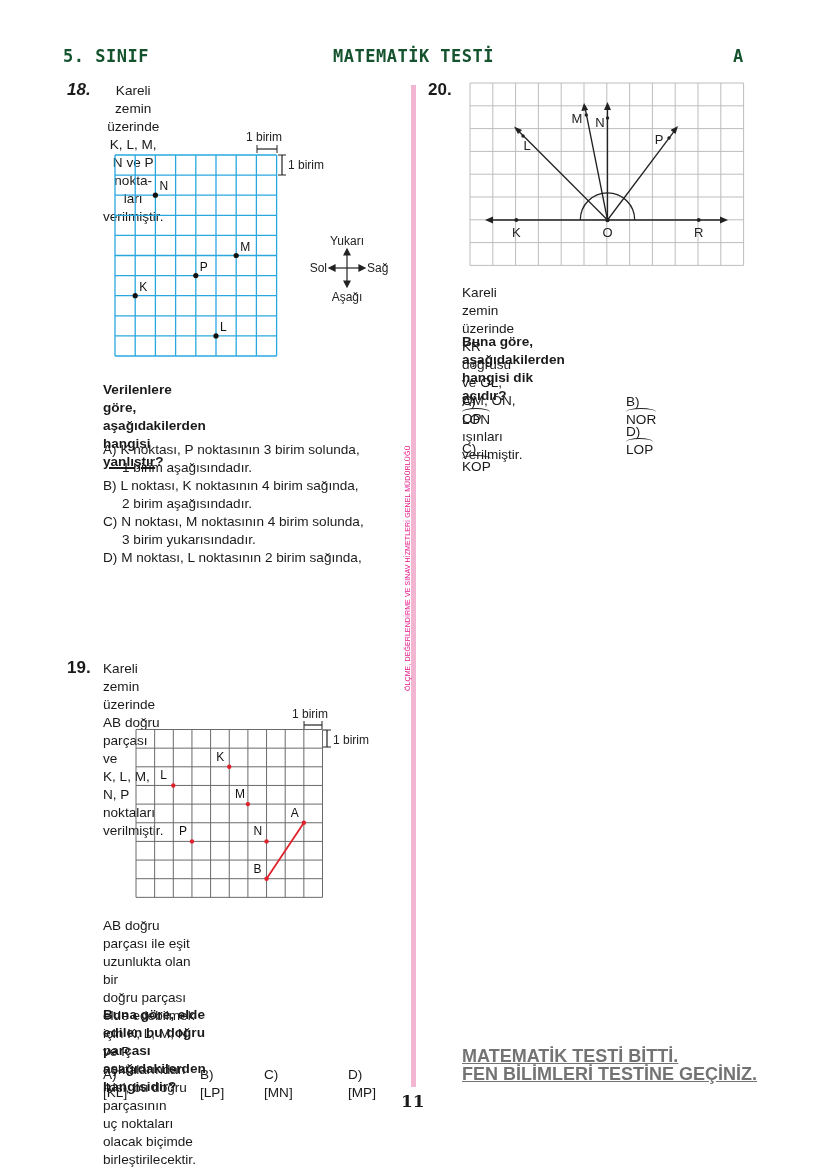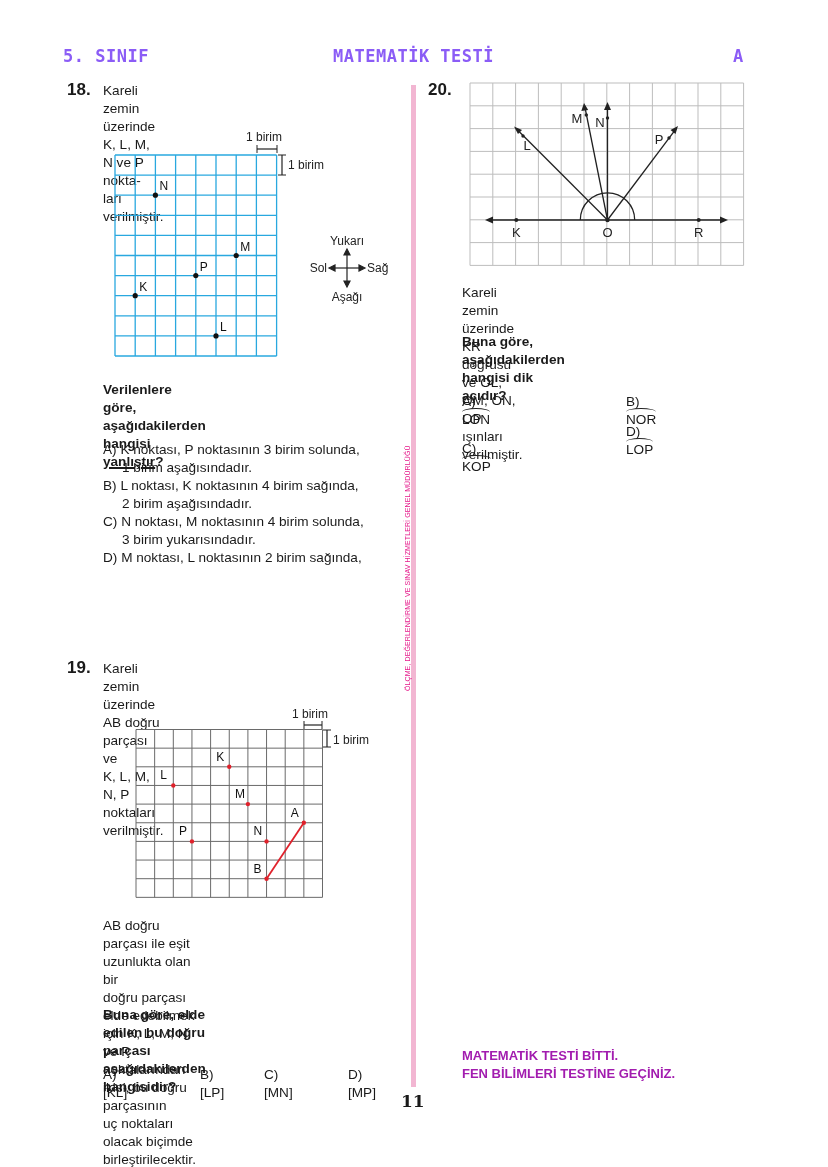--- a/index.html
+++ b/index.html
@@ -1,44 +1,44 @@
 <!DOCTYPE html>
 <html><head>
 <meta charset="utf-8">
 <style>
   html,body{margin:0;padding:0;background:#fff;}
   body{width:828px;height:1167px;position:relative;overflow:hidden;font-family:"Liberation Sans",sans-serif;color:#1a1a1a;}
   .abs{position:absolute;}
-  .hdr{font-family:"DejaVu Sans Mono",monospace;font-weight:bold;color:#8b5cf6;font-size:17px;letter-spacing:0.5px;}
+  .hdr{font-family:"DejaVu Sans Mono",monospace;font-weight:bold;color:#14532d;font-size:17px;letter-spacing:0.5px;}
   .qnum{font-weight:bold;font-size:17px;}
   .txt{font-size:13.6px;line-height:18px;}
   .bold{font-weight:bold;}
   .divider{left:411px;top:85px;width:5px;height:1002px;background:#f2b6d2;}
   .vtext{left:404px;top:695px;transform-origin:0 0;transform:rotate(-90deg);font-size:7px;color:#e5198a;white-space:nowrap;background:#fff;padding:0 4px;letter-spacing:0.1px;}
   .opt{font-size:13.6px;line-height:18px;}
   .opt .ind{padding-left:19px;display:block;}
   .pageno{font-family:"DejaVu Serif",serif;font-weight:bold;font-size:17px;}
-  .end{font-weight:bold;color:#a21caf;font-size:13px;line-height:18px;}
+  .end{font-weight:bold;color:#737373;font-size:18px;line-height:18px;text-decoration:underline;}
   .arcopt{display:inline-block;position:relative;}
   .arcopt .hat{position:absolute;left:0;right:0;top:-3px;height:7px;border-top:1.3px solid #222;border-radius:50% 50% 0 0;}
   svg text{font-family:"Liberation Sans",sans-serif;}
 </style>
 </head>
 <body>
 
 <div class="abs hdr" style="left:63px;top:46px;">5. SINIF</div>
 <div class="abs hdr" style="left:333px;top:46px;text-align:center;">MATEMATİK TESTİ</div>
 <div class="abs hdr" style="left:733px;top:46px;">A</div>
 
 <div class="abs divider"></div>
 <div class="abs vtext">ÖLÇME, DEĞERLENDİRME VE SINAV HİZMETLERİ GENEL MÜDÜRLÜĞÜ</div>
 
 <div class="abs" style="left:0;top:0;">
-  <div class="abs qnum" style="left:67px;top:80px;">18.</div>
-  <div class="abs txt" style="left:103px;top:82px;">
+  <div class="abs qnum" style="left:67px;top:80px;font-style:italic;">18.</div>
+  <div class="abs txt" style="left:103px;top:82px;text-align:center;">
     <div>Kareli zemin üzerinde K, L, M, N ve P nokta-</div>
     <div>ları verilmiştir.</div>
   </div>
   <svg class="abs" style="left:100px;top:125px;" width="300" height="240">
     <g id="g18" stroke="#29a8df" stroke-width="1.3">
         <line x1="15" y1="30" x2="15" y2="231"></line>
         <line x1="35.2" y1="30" x2="35.2" y2="231"></line>
         <line x1="55.4" y1="30" x2="55.4" y2="231"></line>
         <line x1="75.6" y1="30" x2="75.6" y2="231"></line>
         <line x1="95.8" y1="30" x2="95.8" y2="231"></line>

